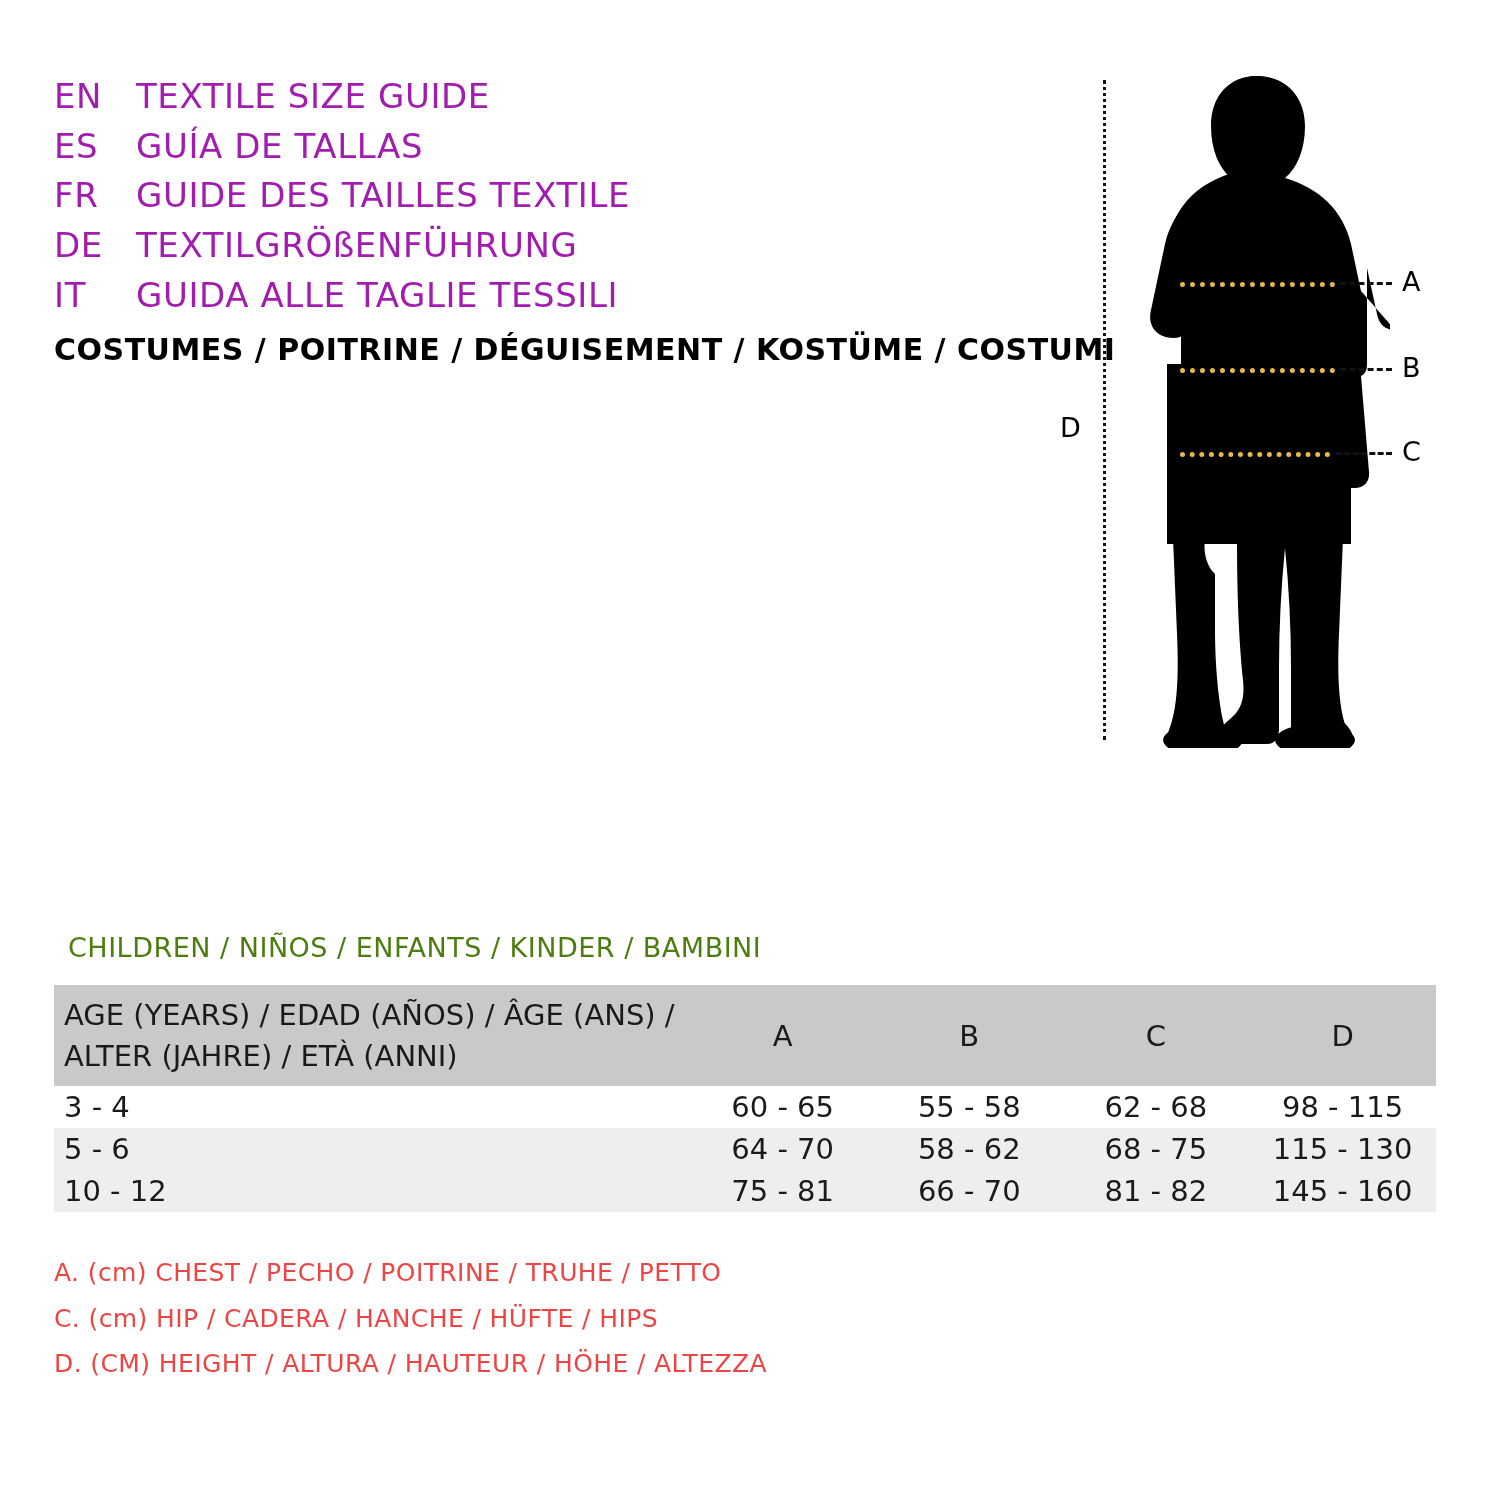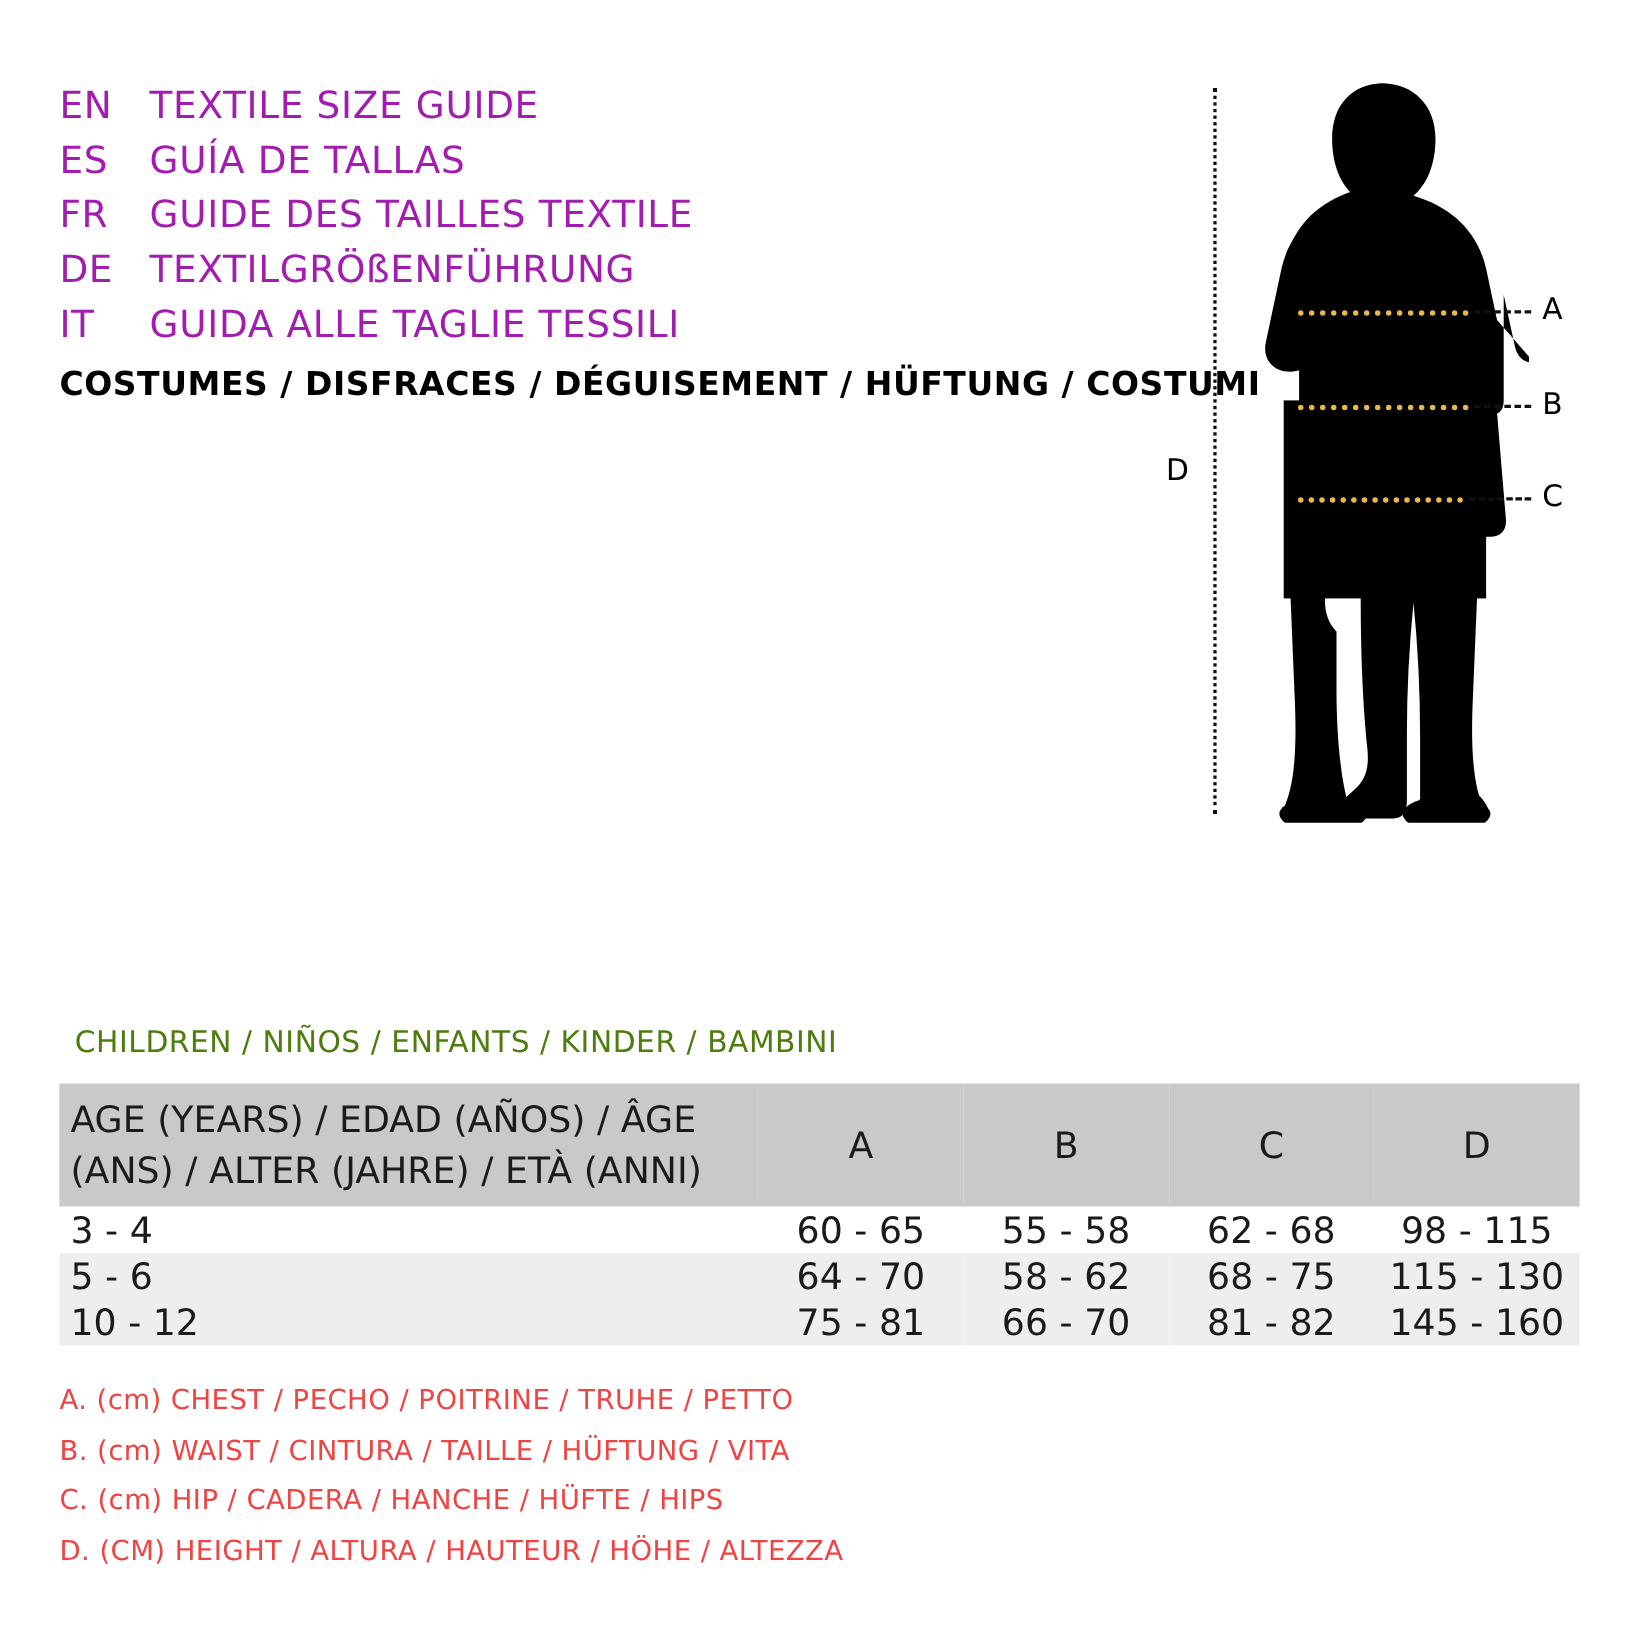--- a/index.html
+++ b/index.html
@@ -104,21 +104,21 @@
     letter-spacing: 0.5px;
     color: #4d7c0f;
   }
 
   table.size-table {
     position: absolute;
     left: 54px;
     top: 985px;
     width: 1382px;
     border-collapse: collapse;
-    font-size: 33px;
+    font-size: 29px;
     color: #1a1a1a;
   }
   table.size-table th,
   table.size-table td {
     padding: 0;
     font-weight: normal;
     text-align: center;
     height: 38px;
   }
   table.size-table thead tr {
@@ -176,21 +176,21 @@
   <div class="lang-row">
     <span class="lang-code">DE</span>
     <span class="lang-text">TEXTILGRÖßENFÜHRUNG</span>
   </div>
   <div class="lang-row">
     <span class="lang-code">IT</span>
     <span class="lang-text">GUIDA ALLE TAGLIE TESSILI</span>
   </div>
 </div>
 
-<div class="costumes-line">COSTUMES / DISFRACES / DÉGUISEMENT / HÜFTUNG / COSTUMI</div>
+<div class="costumes-line">COSTUMES / POITRINE / DÉGUISEMENT / KOSTÜME / COSTUMI</div>
 
 <div class="figure-area">
 
   <div class="d-axis"></div>
   <div class="d-label">D</div>
 
   <svg class="silhouette" viewBox="0 0 265 680">
     <path fill="#000000" d="
       M132 8
       C 108 8, 90 26, 89 54
@@ -332,16 +332,15 @@
       <td class="col-a">75 - 81</td>
       <td class="col-b">66 - 70</td>
       <td class="col-c">81 - 82</td>
       <td class="col-d">145 - 160</td>
     </tr>
   </tbody>
 </table>
 
 <div class="legend">
   <div>A. (cm) CHEST / PECHO / POITRINE / TRUHE / PETTO</div>
-  <div>B. (cm) WAIST / CINTURA / TAILLE / HÜFTUNG / VITA</div>
   <div>C. (cm) HIP / CADERA / HANCHE / HÜFTE / HIPS</div>
   <div>D. (CM) HEIGHT / ALTURA / HAUTEUR / HÖHE / ALTEZZA</div>
 </div>
 
 </body></html>

